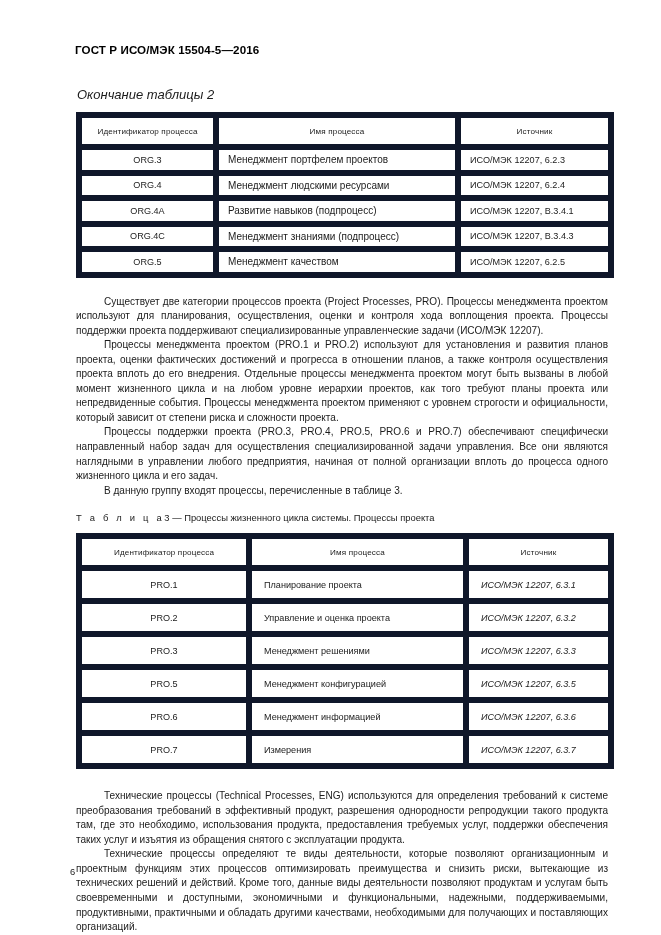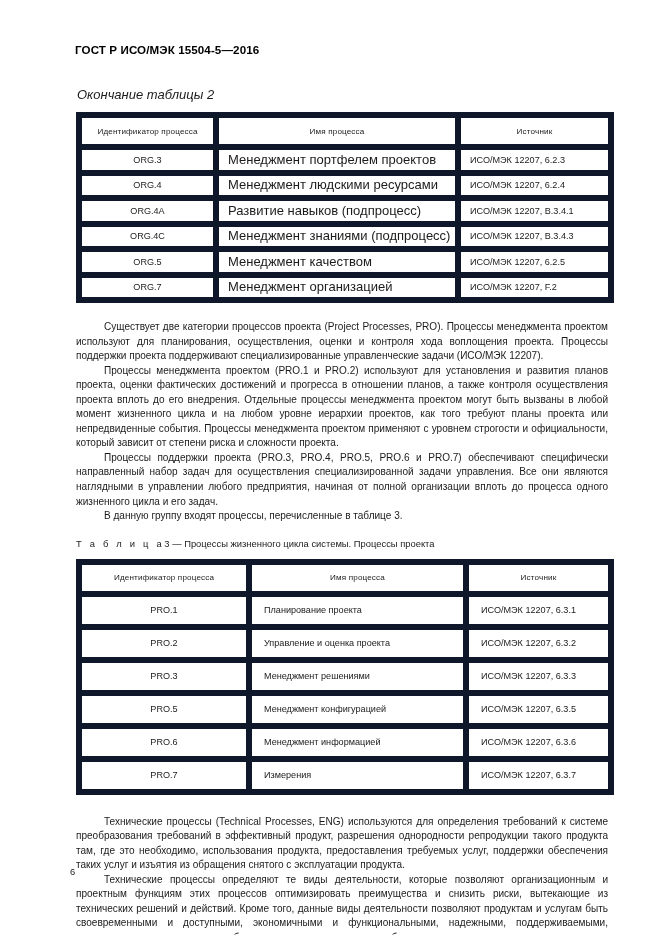--- a/index.html
+++ b/index.html
@@ -71,31 +71,31 @@
   }
   .c-id   { text-align: center; }
   .c-name { text-align: left; padding-left: 9px !important; }
   .c-src  { text-align: left; padding-left: 9px !important; }
 
   
   #table2 { margin-top: 10px; }
   #table2 col.k1 { width: 137px; }
   #table2 col.k2 { width: 242px; }
   #table2 col.k3 { width: 153px; }
-  #table2 tbody td.c-name { font-size: 13px; }
+  #table2 tbody td.c-name { font-size: 10px; }
   #table2 tbody td.c-src  { font-size: 9.1px; }
 
   
   #table3 { margin-top: 10px; }
   #table3 col.k1 { width: 170px; }
   #table3 col.k2 { width: 217px; }
   #table3 col.k3 { width: 145px; }
   #table3 tbody td { height: 27px; }
   #table3 tbody td.c-name { padding-left: 12px !important; }
-  #table3 tbody td.c-src  { padding-left: 12px !important; }
+  #table3 tbody td.c-src  { padding-left: 12px !important; font-style: italic; }
 
   
   .body-text {
     font-size: 10.05px;
     line-height: 14.55px;
     text-align: justify;
     color: #1b1b1b;
     margin: 0;
     hyphens: manual;
   }
@@ -164,25 +164,20 @@
         <tr>
           <td class="c-id">ORG.4C</td>
           <td class="c-name">Менеджмент знаниями (подпроцесс)</td>
           <td class="c-src">ИСО/МЭК 12207, B.3.4.3</td>
         </tr>
         <tr>
           <td class="c-id">ORG.5</td>
           <td class="c-name">Менеджмент качеством</td>
           <td class="c-src">ИСО/МЭК 12207, 6.2.5</td>
         </tr>
-        <tr>
-          <td class="c-id">ORG.7</td>
-          <td class="c-name">Менеджмент организацией</td>
-          <td class="c-src">ИСО/МЭК 12207, F.2</td>
-        </tr>
       </tbody>
     </table>
 
     <div class="body-text block-after-table2">
       <p>Существует две категории процессов проекта (Project Processes, PRO). Процессы менеджмента проектом используют для планирования, осуществления, оценки и контроля хода воплощения проекта. Процессы поддержки проекта поддерживают специализированные управленческие задачи (ИСО/МЭК 12207).</p>
       <p>Процессы менеджмента проектом (PRO.1 и PRO.2) используют для установления и развития планов проекта, оценки фактических достижений и прогресса в отношении планов, а также контроля осуществления проекта вплоть до его внедрения. Отдельные процессы менеджмента проектом могут быть вызваны в любой момент жизненного цикла и на любом уровне иерархии проектов, как того требуют планы проекта или непредвиденные события. Процессы менеджмента проектом применяют с уровнем строгости и официальности, который зависит от степени риска и сложности проекта.</p>
       <p>Процессы поддержки проекта (PRO.3, PRO.4, PRO.5, PRO.6 и PRO.7) обеспечивают специфически направленный набор задач для осуществления специализированной задачи управления. Все они являются наглядными в управлении любого предприятия, начиная от полной организации вплоть до процесса одного жизненного цикла и его задач.</p>
       <p>В данную группу входят процессы, перечисленные в таблице 3.</p>
     </div>
 

